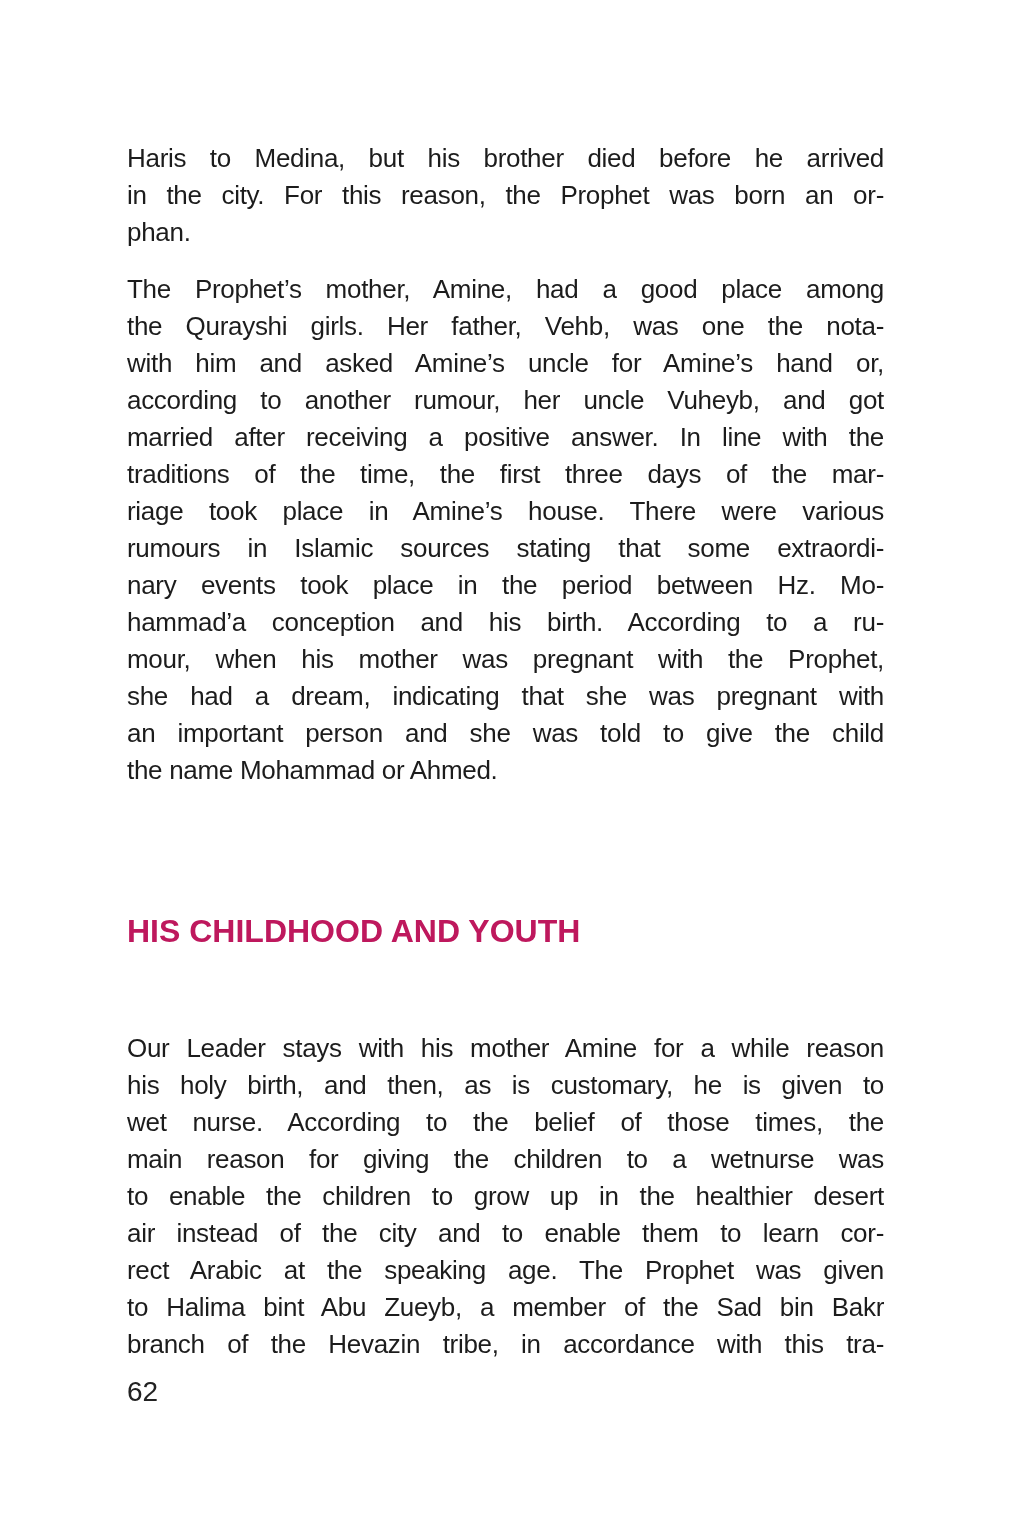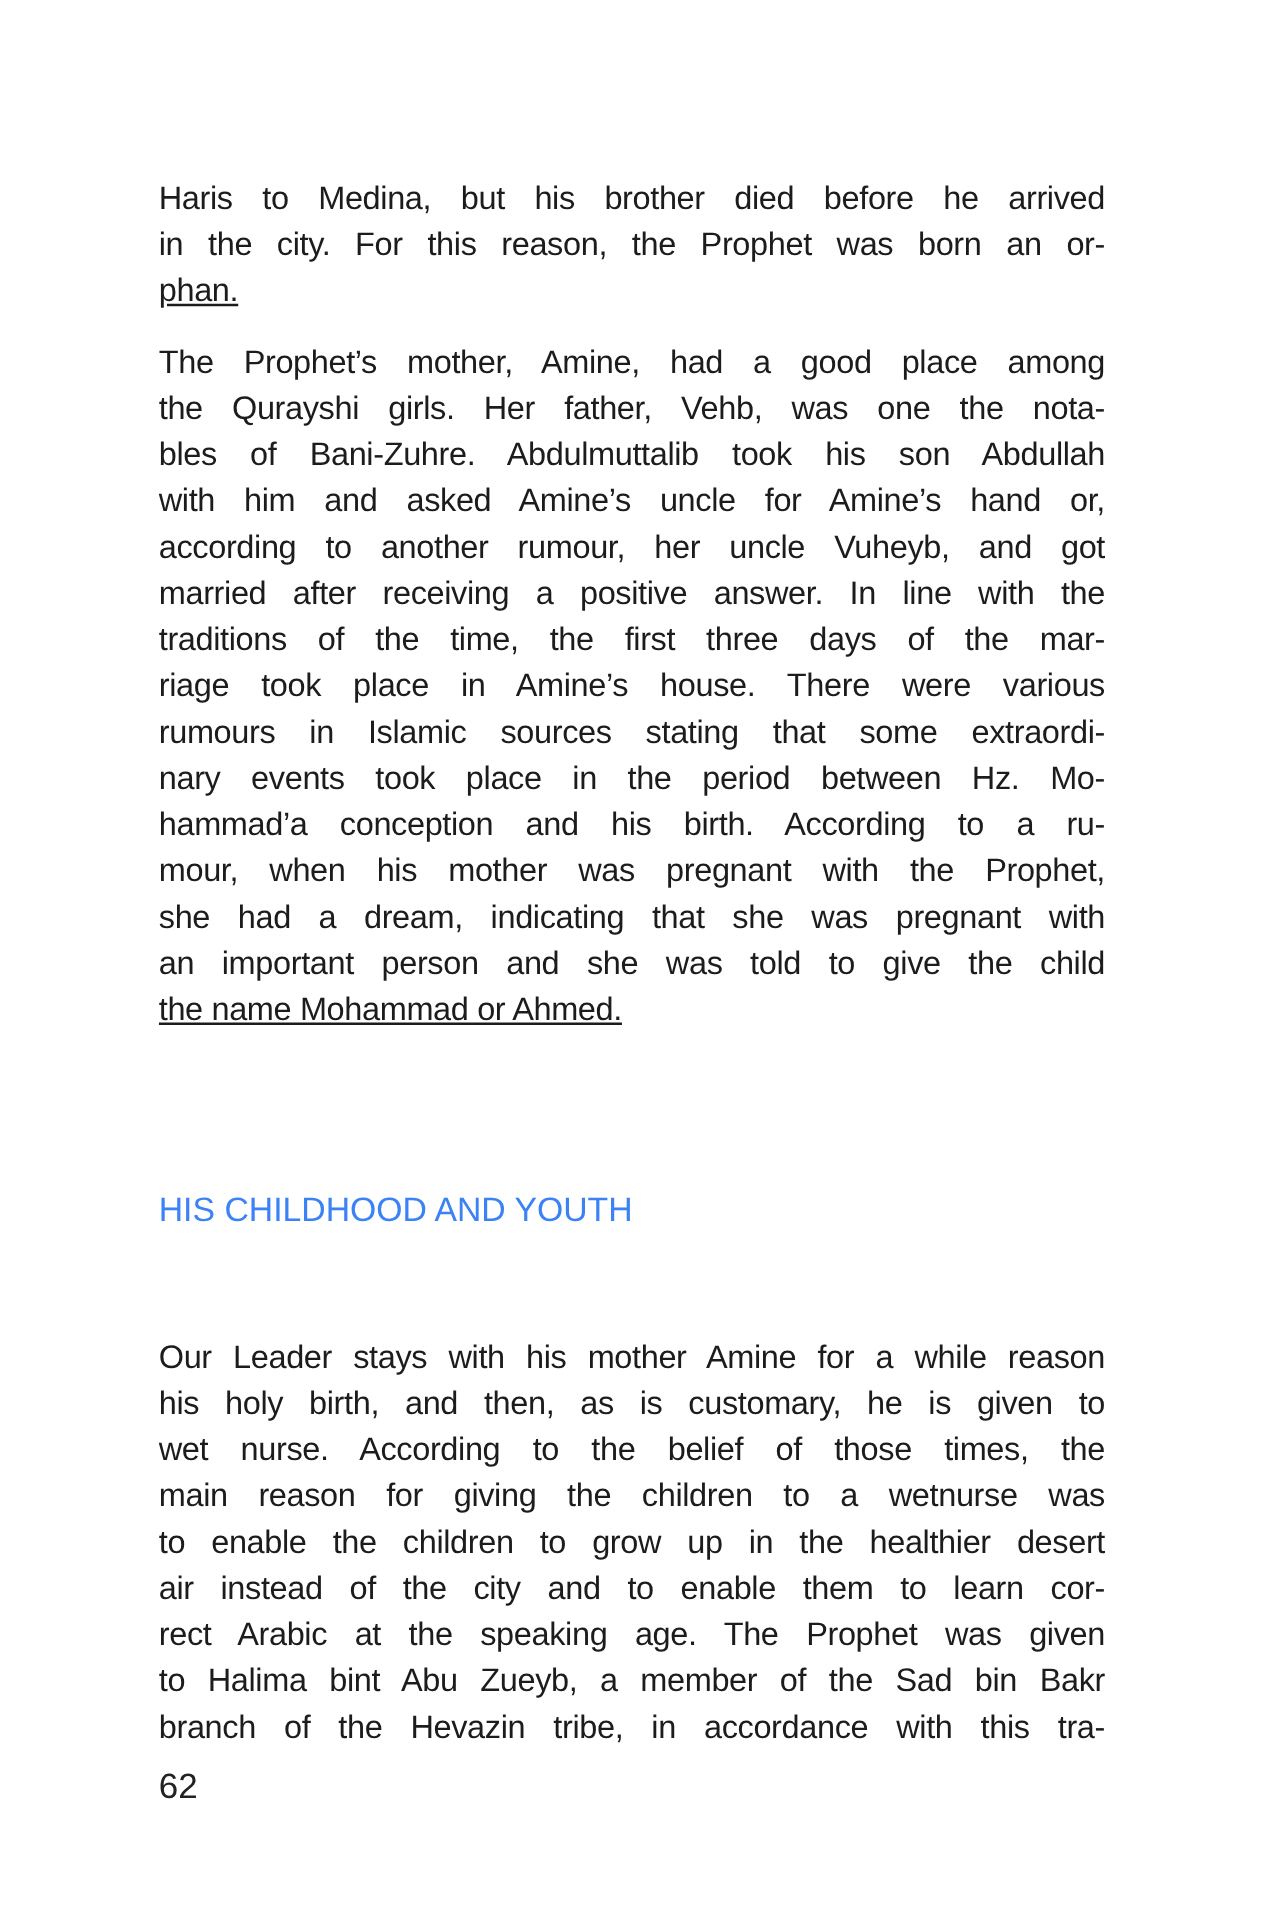--- a/index.html
+++ b/index.html
@@ -36,29 +36,28 @@
     height: 37px;
     letter-spacing: -0.3px;
     text-align: justify;
     text-align-last: justify;
     white-space: normal;
     overflow: hidden;
     color: #1c1c1c;
   }
   .line.last {
     text-align-last: left;
-    text-decoration: underline;
   }
   .heading {
     margin: 124px 0 0 0;
-    font-size: 27px;
+    font-size: 32px;
     line-height: 37px;
-    font-weight: normal;
+    font-weight: bold;
     letter-spacing: 0px;
-    color: #3b82f6;
+    color: #be185d;
   }
   .paragraph.after-heading {
     margin-top: 80px;
   }
   .page-number {
     margin-top: 14px;
     font-size: 28px;
     line-height: 30px;
     color: #222222;
   }
@@ -69,21 +68,20 @@
 <div class="page">
   <div class="body-text">
     <div class="paragraph">
         <div class="line">Haris to Medina, but his brother died before he arrived</div>
         <div class="line">in the city. For this reason, the Prophet was born an or-</div>
         <div class="line last">phan.</div>
       </div>
     <div class="paragraph">
         <div class="line">The Prophet’s mother, Amine, had a good place among</div>
         <div class="line">the Qurayshi girls. Her father, Vehb, was one the nota-</div>
-        <div class="line">bles of Bani-Zuhre. Abdulmuttalib took his son Abdullah</div>
         <div class="line">with him and asked Amine’s uncle for Amine’s hand or,</div>
         <div class="line">according to another rumour, her uncle Vuheyb, and got</div>
         <div class="line">married after receiving a positive answer. In line with the</div>
         <div class="line">traditions of the time, the first three days of the mar-</div>
         <div class="line">riage took place in Amine’s house. There were various</div>
         <div class="line">rumours in Islamic sources stating that some extraordi-</div>
         <div class="line">nary events took place in the period between Hz. Mo-</div>
         <div class="line">hammad’a conception and his birth. According to a ru-</div>
         <div class="line">mour, when his mother was pregnant with the Prophet,</div>
         <div class="line">she had a dream, indicating that she was pregnant with</div>

